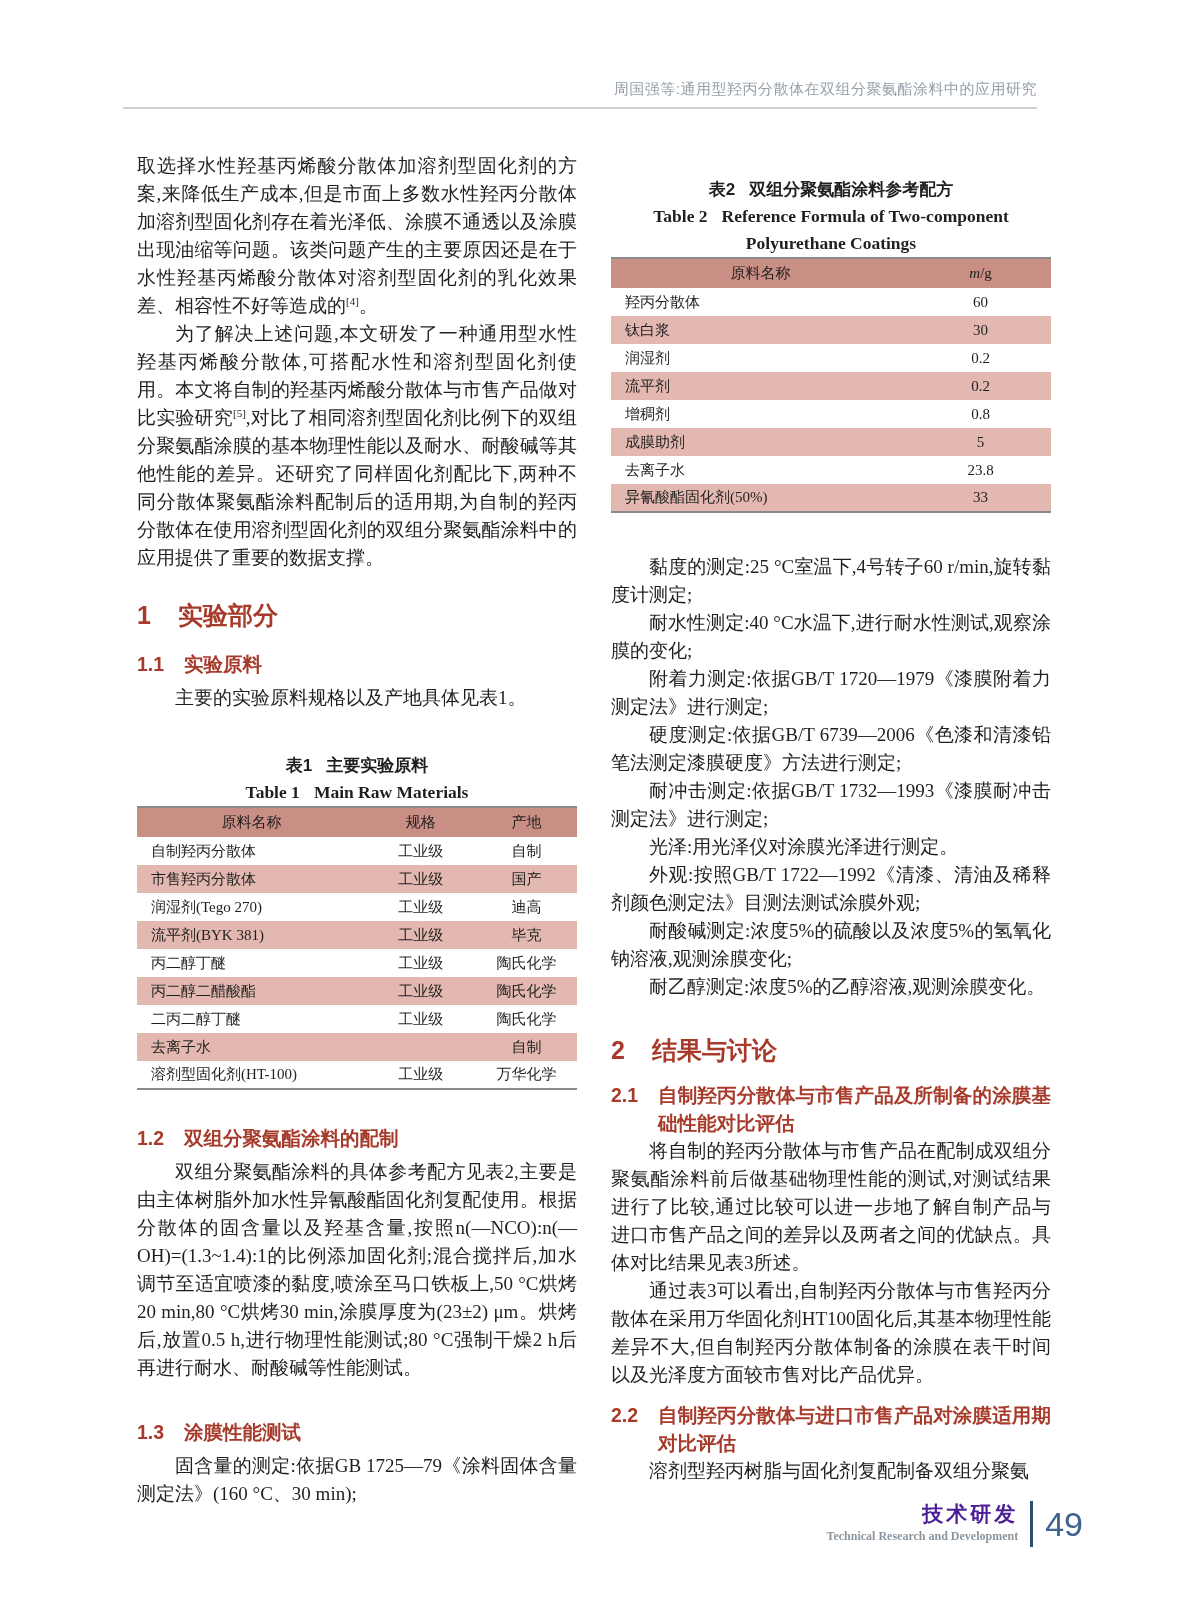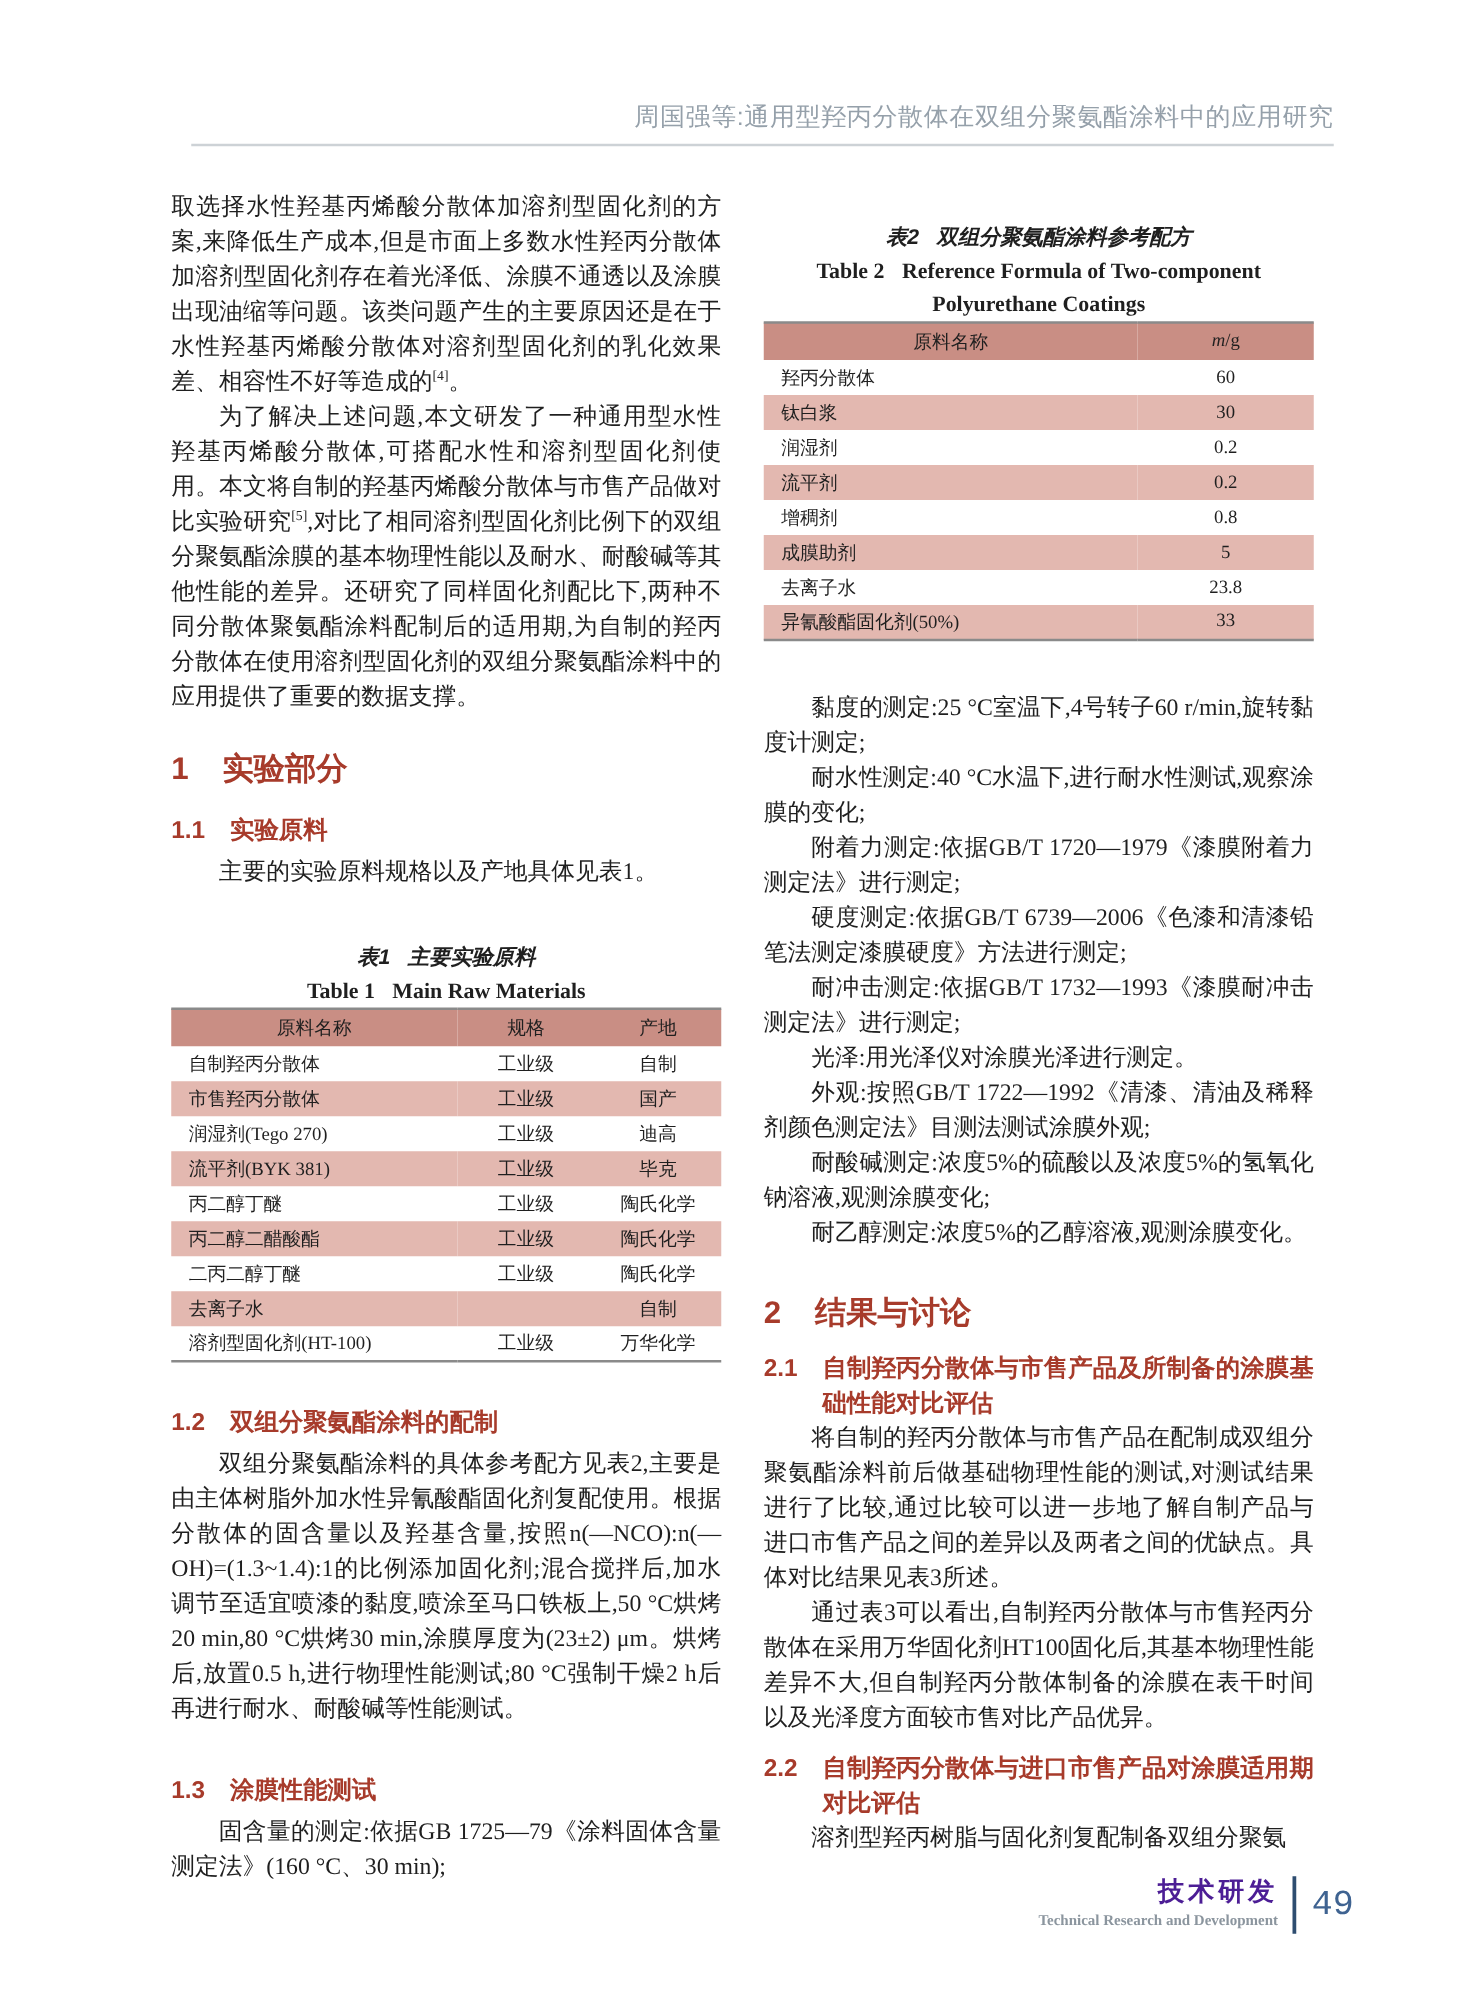--- a/index.html
+++ b/index.html
@@ -2,22 +2,22 @@
 <html lang="zh"><head>
 <meta charset="utf-8">
 <style>
   * { margin:0; padding:0; box-sizing:border-box; }
   html,body { background:#ffffff; }
   body { width:1187px; height:1600px; position:relative; overflow:hidden;
          font-family:"Liberation Serif","DejaVu Serif",serif; color:#1f1f1f; }
   .page { position:absolute; inset:0; background:#fff; }
 
   
-  .run-head { position:absolute; left:153px; top:80px; width:914px;
-              text-align:right; font-size:20px; color:#95a0aa;
+  .run-head { position:absolute; left:123px; top:80px; width:914px;
+              text-align:right; font-size:15px; color:#95a0aa;
               font-family:"Liberation Sans","DejaVu Sans",sans-serif;
               padding-bottom:8px; border-bottom:2px solid #cdd2d6; letter-spacing:.5px; }
 
   
   .columns { position:absolute; left:137px; top:132px; width:914px;
              display:flex; gap:34px;margin-top:20px; }
   .col { width:440px; }
 
   .para { font-size:19px; line-height:28px; text-align:justify; color:#1f1f1f; }
   .indent { text-indent:2em; }
@@ -26,21 +26,21 @@
   .h-main { display:flex; align-items:baseline; color:#a73b2b; font-weight:bold;
             font-size:25px; line-height:34px;
             font-family:"Liberation Sans","DejaVu Sans",sans-serif; }
   .h-main .num { margin-right:27px; }
   .h-sub { display:flex; color:#a73b2b; font-weight:bold; font-size:19.5px; line-height:28px;
            font-family:"Liberation Sans","DejaVu Sans",sans-serif; }
   .h-sub .num { flex:none; width:47px; }
   .h-sub .ttl { flex:1; text-align:justify; }
 
   .tcap-cn { text-align:center; font-weight:bold; font-size:17px; line-height:27px;
-             font-family:"Liberation Sans","DejaVu Sans",sans-serif;font-style:italic; }
+             font-family:"Liberation Sans","DejaVu Sans",sans-serif; }
   .tcap-en { text-align:center; font-weight:bold; font-size:17.5px; line-height:27px;
              font-family:"Liberation Serif","DejaVu Serif",serif; }
   .cap-gap { margin-left:14px; }
 
   table { width:100%; border-collapse:collapse; font-size:15px;
           border-top:2px solid #8a8a8a; border-bottom:2px solid #8a8a8a; }
   thead th { background:#c98e84; font-weight:normal; height:30px; text-align:center; }
   tbody td { height:28px; text-align:center; }
   tbody td:first-child { text-align:left; padding-left:14px; }
   tbody tr:nth-child(even) td { background:#e3b8b0; }
@@ -59,21 +59,21 @@
   .mt-h22  { margin-top:12px; }
 
   
   .footer { position:absolute; right:104px; bottom:53px; display:flex; align-items:center; }
   .f-text { text-align:right; margin-right:10px; }
   .f-cn { font-size:21px; font-weight:bold; color:#4c1d95; letter-spacing:3px;
           font-family:Liberation Mono, monospace; line-height:24px; }
   .f-en { font-size:12px; font-weight:bold; color:#8b959e; line-height:16px;
           font-family:"Liberation Serif","DejaVu Serif",serif; }
   .f-bar { width:3px; height:46px; background:#2e4d70; margin:0 12px 0 2px; }
-  .f-num { font-size:28px; color:#3f6391; font-family:Liberation Mono, monospace; }
+  .f-num { font-size:34px; color:#3f6391; font-family:Liberation Sans, sans-serif; }
 </style>
 </head>
 <body>
 
 <div class="page">
 
   <div class="run-head">
     <span>周国强等:通用型羟丙分散体在双组分聚氨酯涂料中的应用研究</span>
   </div>
 

